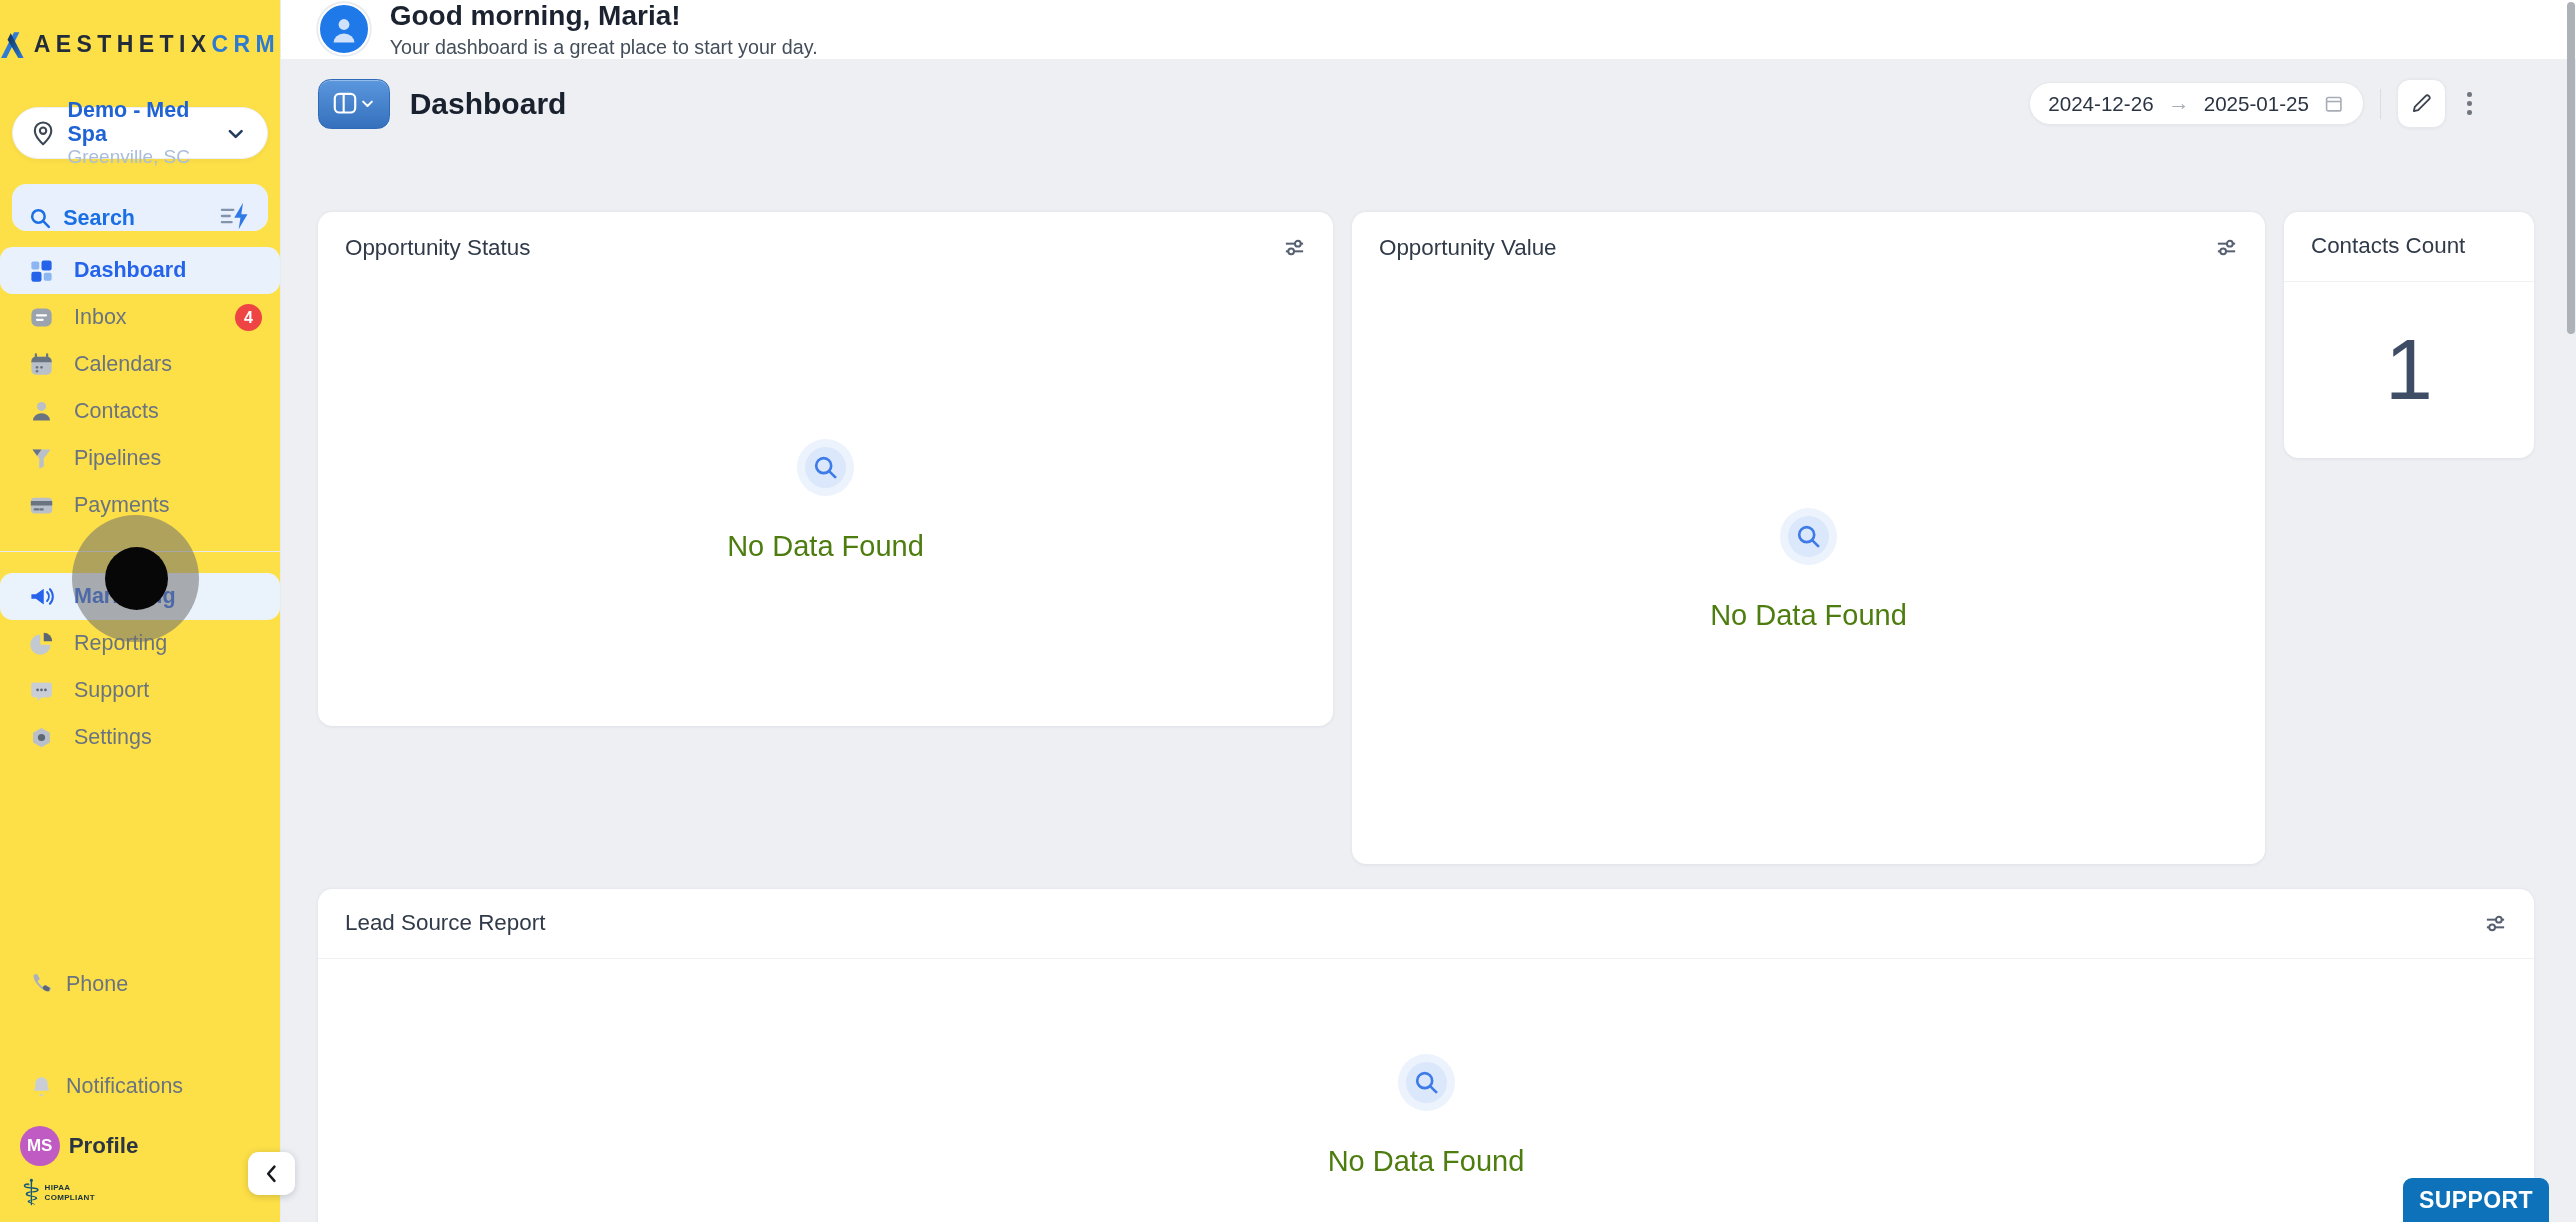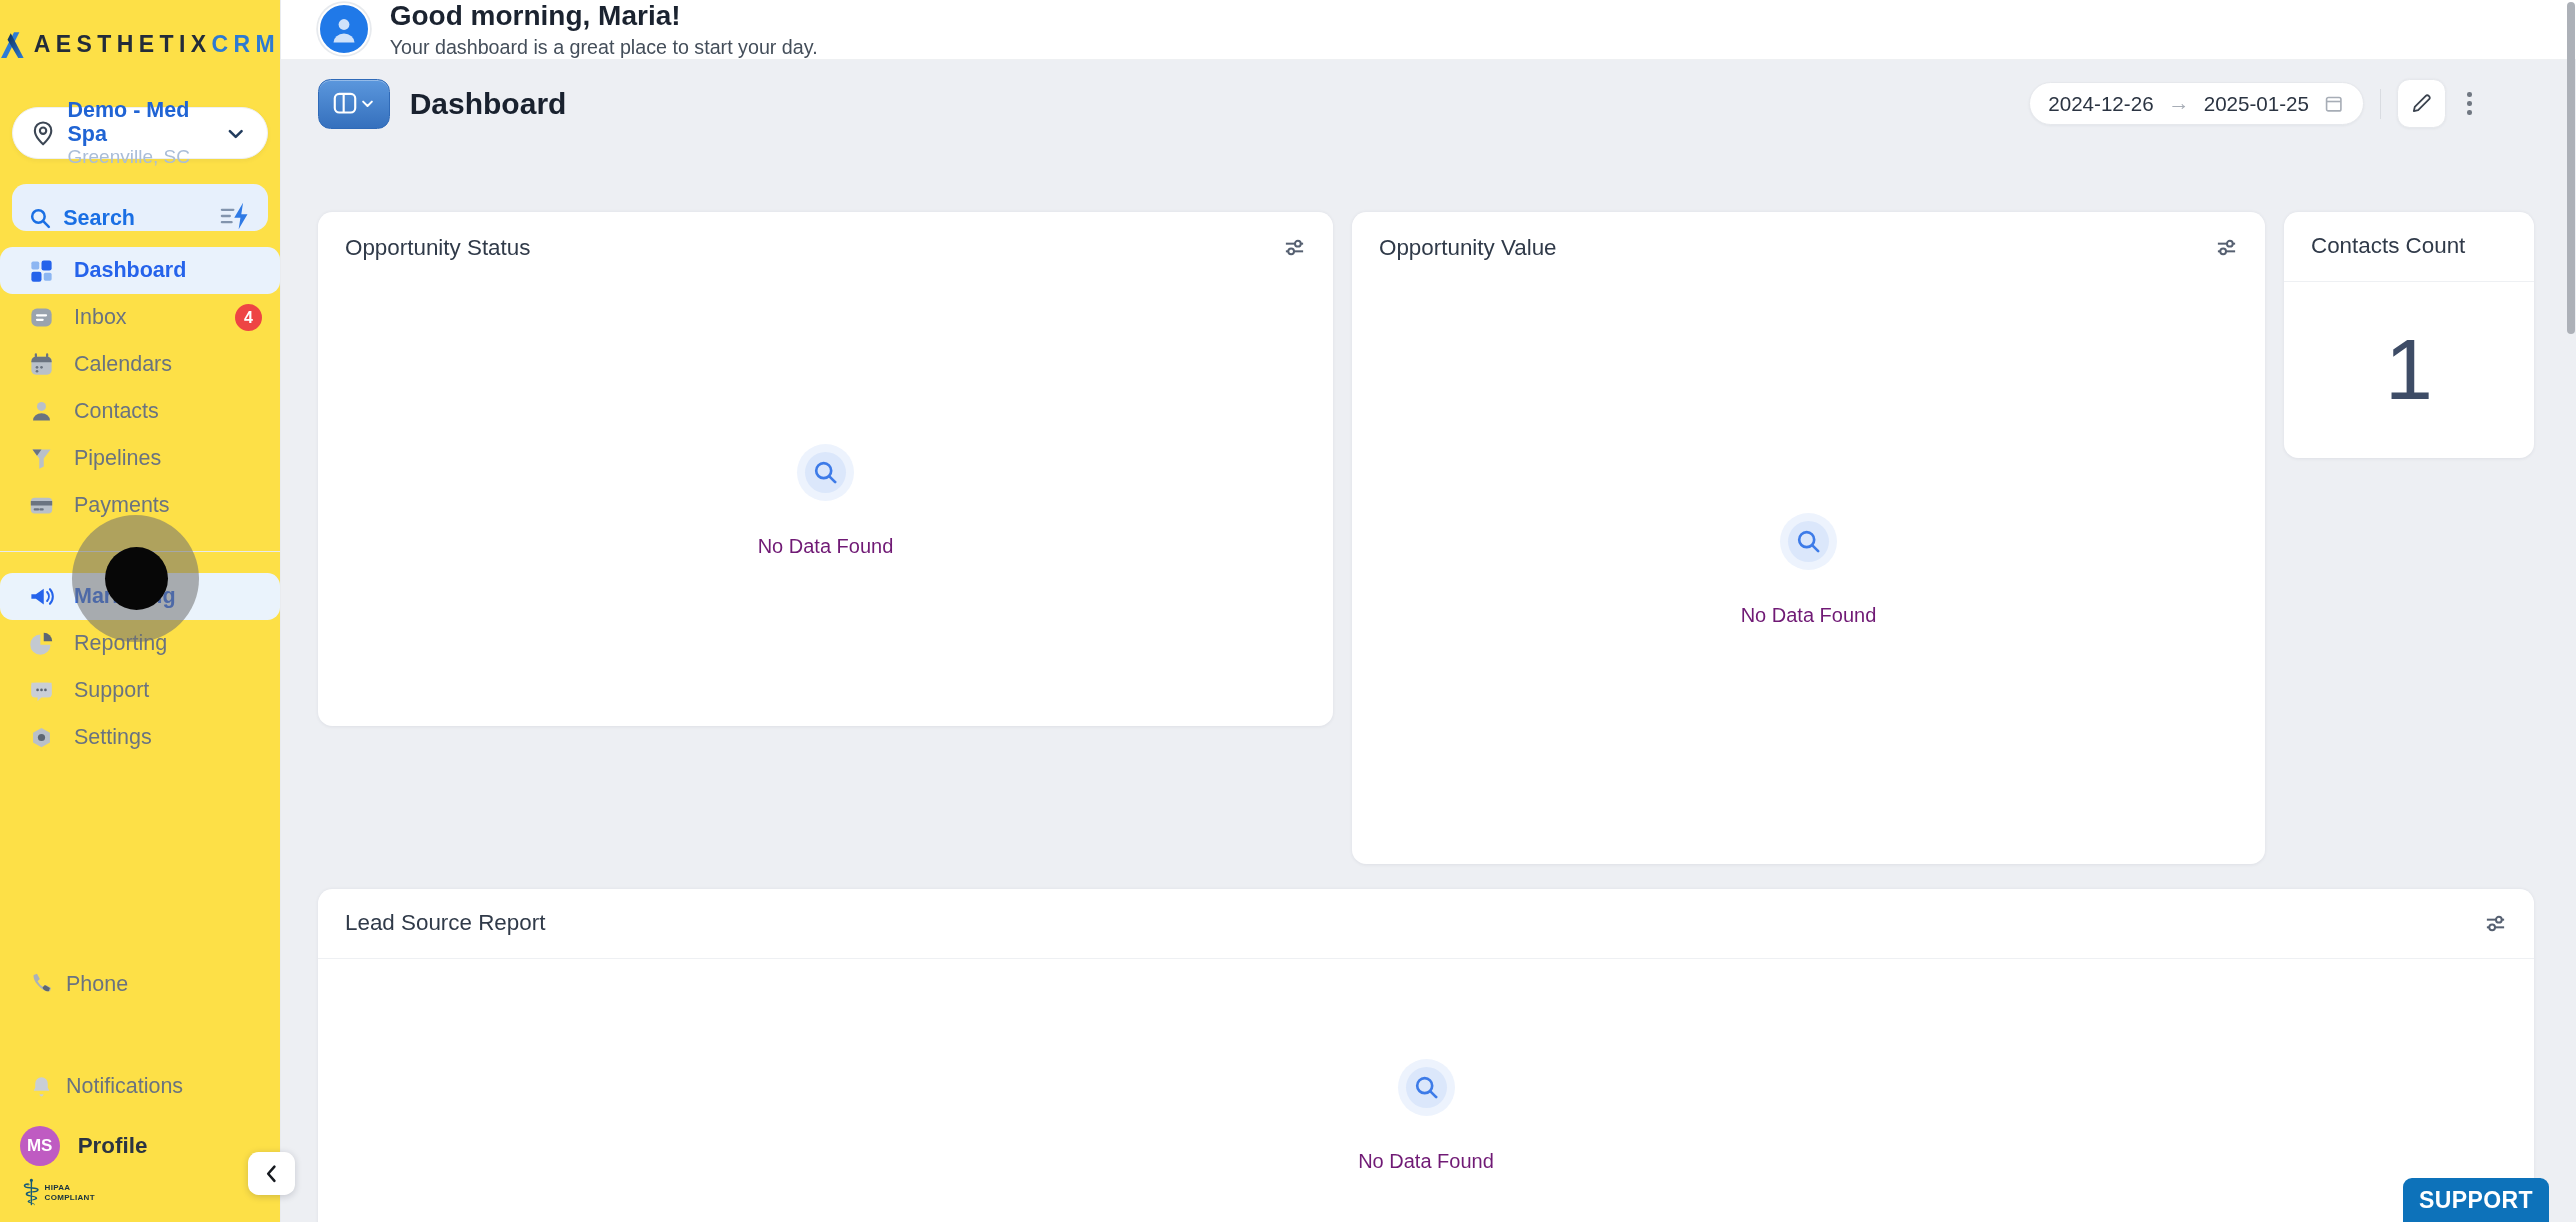--- a/index.html
+++ b/index.html
@@ -34,21 +34,21 @@
   .nav-row.hilite .nav-label { color:#2563eb; font-weight:600; }
   .nav-badge { margin-left:auto; width:27px; height:27px; border-radius:50%; background:#ee4444; color:#fff; font-size:16px; font-weight:700; display:flex; align-items:center; justify-content:center; }
   .nav-divider { height:0.9px; background:#e7eaee; margin:21.5px 0; }
 
   .sidebar-bottom { position:absolute; left:0; bottom:0; width:100%; }
   .sb-row { display:flex; align-items:center; height:47px; padding:0 18px 0 27px; cursor:pointer; }
   .sb-label { margin-left:10px; font-size:21.5px; font-weight:500; color:#6a7380; }
   .gap-62 { height:55px; }
   .profile-row { display:flex; align-items:center; height:47px; padding:0 18px 0 19.7px; margin-top:12.5px; cursor:pointer; }
   .avatar-ms { width:40px; height:40px; border-radius:50%; background:#bf5bc2; color:#fff; font-size:17px; font-weight:700; display:flex; align-items:center; justify-content:center; }
-  .profile-label { margin-left:18px; font-size:22.4px; font-weight:600; color:#2b3442; }
+  .profile-label { margin-left:9px; font-size:22.4px; font-weight:600; color:#2b3442; }
   .hipaa { display:flex; align-items:center; padding:5.4px 0 12.5px 21.5px; gap:3.6px; }
   .hipaa-glyph { font-size:36px; color:#145a78; line-height:1; }
   .hipaa-text { font-size:8px; font-weight:700; color:#17323f; line-height:1.25; letter-spacing:0.3px; }
 
   .collapse-btn { position:absolute; left:248px; top:1152px; width:47px; height:43px; background:#fff; border-radius:10.7px; box-shadow:0 1.8px 7.2px rgba(20,30,50,.18); display:flex; align-items:center; justify-content:center; z-index:40; cursor:pointer; }
 
   
   .click-ring { position:absolute; left:72px; top:515px; width:127px; height:127px; border-radius:50%; background:rgba(112,112,112,.55); z-index:50; pointer-events:none; }
   .click-dot  { position:absolute; left:105px; top:547px; width:63px; height:63px; border-radius:50%; background:#070707; z-index:51; pointer-events:none; }
 
@@ -74,21 +74,21 @@
   .kebab i { width:4.5px; height:4.5px; border-radius:50%; background:#707781; }
 
   .cards-row { display:flex; align-items:flex-start; gap:19px; margin-top:83px; }
   .card { background:#fff; border-radius:14.3px; box-shadow:0 0.9px 3.6px rgba(25,33,50,.07); display:flex; flex-direction:column; }
   .card-head { display:flex; align-items:center; justify-content:space-between; padding:23px 27px 16px 27px; }
   .card-head.bordered { border-bottom:0.9px solid #eef0f3; padding:21.5px 27px; }
   .card-title { font-size:22.4px; font-weight:500; color:#303a49; }
   .card-body { flex:1; display:flex; flex-direction:column; align-items:center; justify-content:center; }
   .empty-icon { width:57px; height:57px; border-radius:50%; background:#edf3fd; display:flex; align-items:center; justify-content:center; }
   .empty-icon-inner { width:41px; height:41px; border-radius:50%; background:#dbe7fb; display:flex; align-items:center; justify-content:center; }
-  .empty-text { margin-top:34px; font-size:20px; font-weight:500; color:#701a75; }
+  .empty-text { margin-top:34px; font-size:29px; font-weight:500; color:#4d7c0f; }
   .count-value { font-size:86px; font-weight:400; color:#3e4c66; }
 
   .c-opp-status { width:1015px; height:514px; }
   .c-opp-value  { width:913px; height:652px; }
   .c-contacts   { flex:1; height:246px; }
   .c-leadsrc    { width:100%; height:385px; margin-top:25px; }
 
   .support-btn { position:absolute; left:2403px; top:1178px; width:146px; height:45px; background:#0d72ba; border-radius:9px 9px 0 0; color:#fff; font-size:23px; font-weight:700; letter-spacing:0.4px; display:flex; align-items:center; justify-content:center; z-index:60; cursor:pointer; }
   .scroll-thumb { position:absolute; left:2567px; top:1.8px; width:8px; height:332px; border-radius:4.5px; background:#adb1b8; z-index:70; }
 </style>

